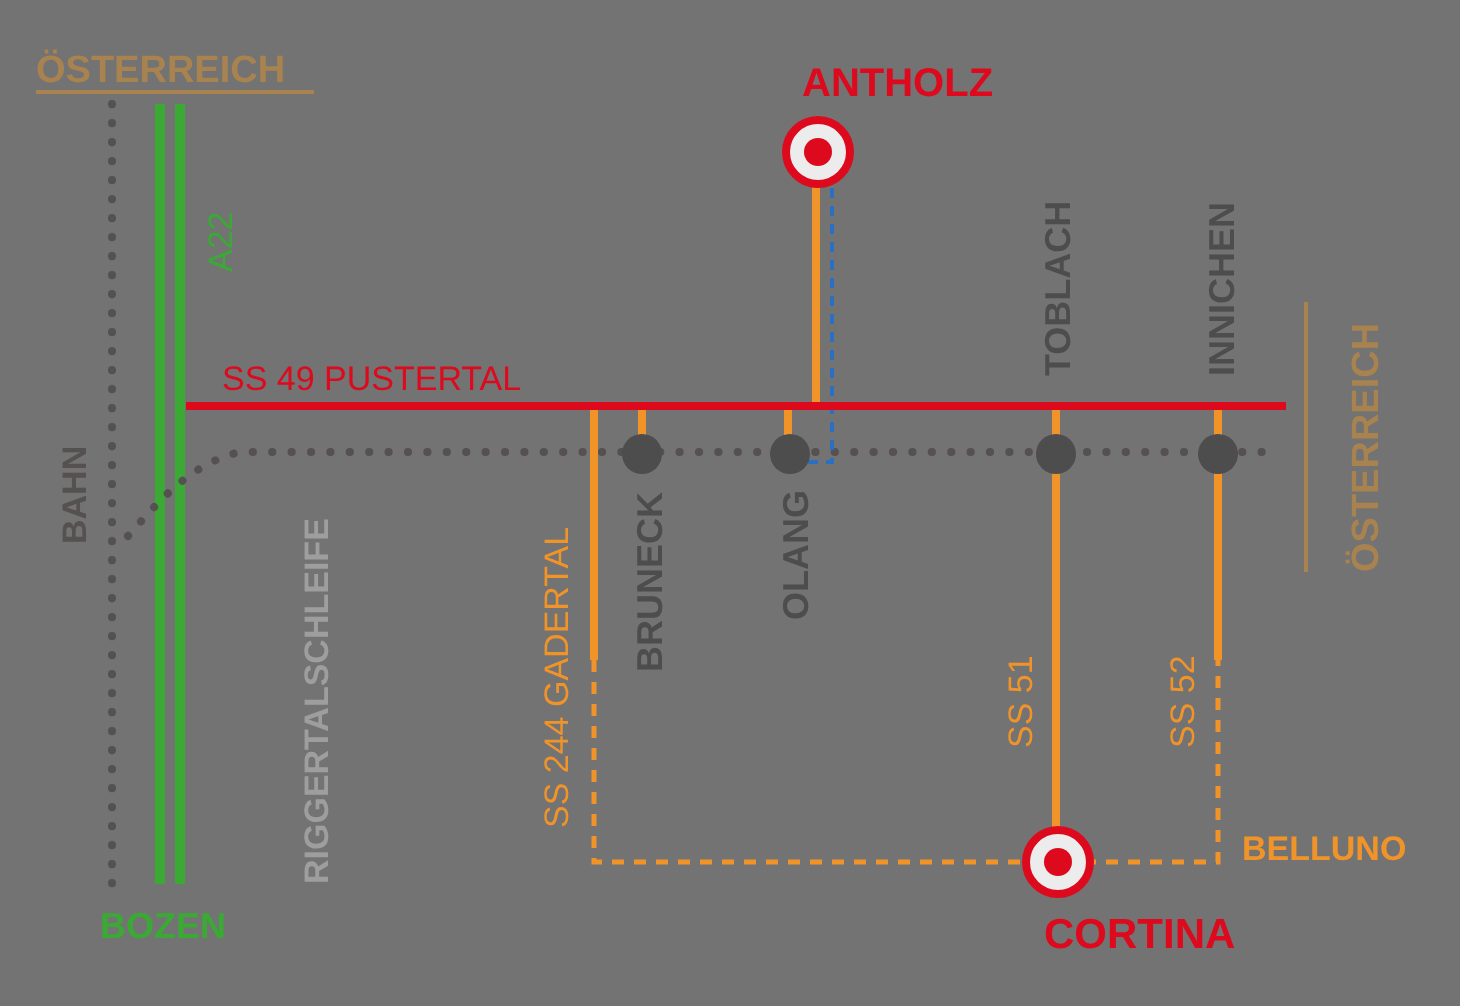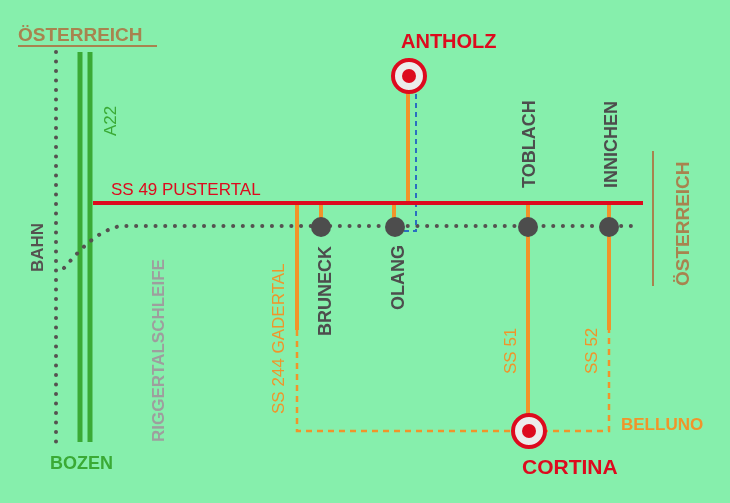--- a/index.html
+++ b/index.html
@@ -1,19 +1,19 @@
 <!DOCTYPE html>
 <html><head>
 <meta charset="utf-8">
 <style>
   html, body { margin: 0; padding: 0; background: #ffffff; }
   #canvas {
     position: relative;
     width: 730px; height: 503px;
-    background: #86efac;
+    background: #737373;
     overflow: hidden;
     font-family: "Liberation Sans", "DejaVu Sans", sans-serif;
   }
   svg { position: absolute; left: 0; top: 0; }
   .lbl-bold { font-family: "Liberation Sans", "DejaVu Sans", sans-serif; font-weight: 700; }
   .lbl-reg { font-family: "Liberation Sans", "DejaVu Sans", sans-serif; font-weight: 400; }
 </style>
 </head>
 <body>
 

